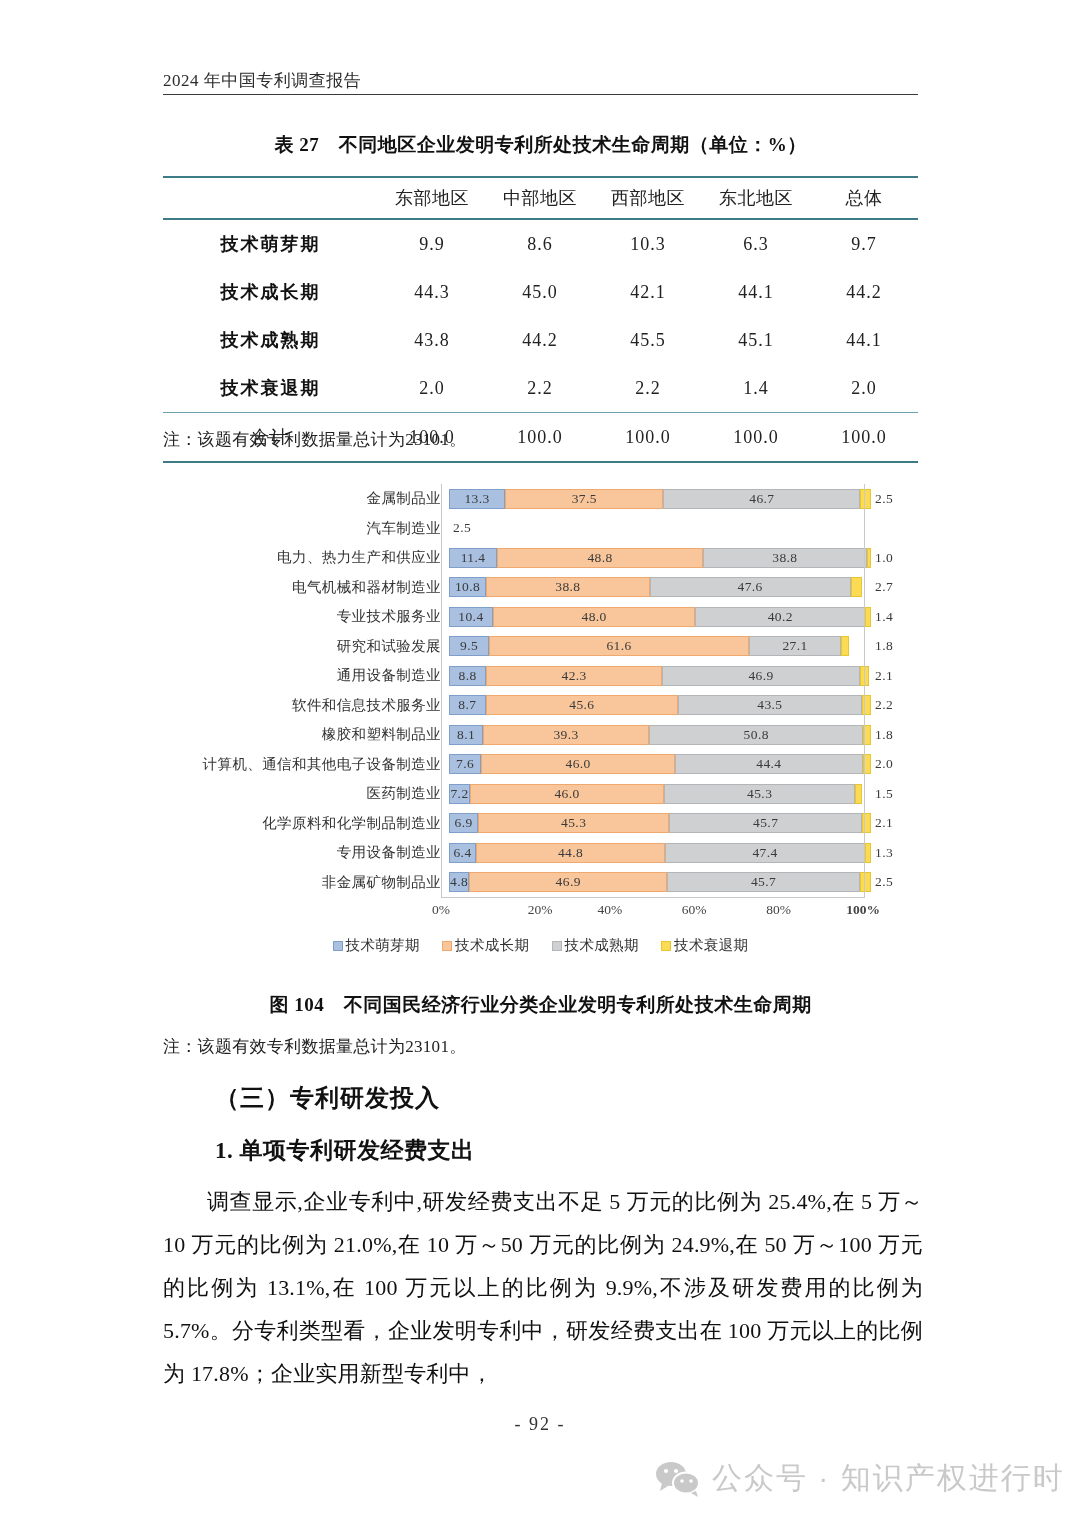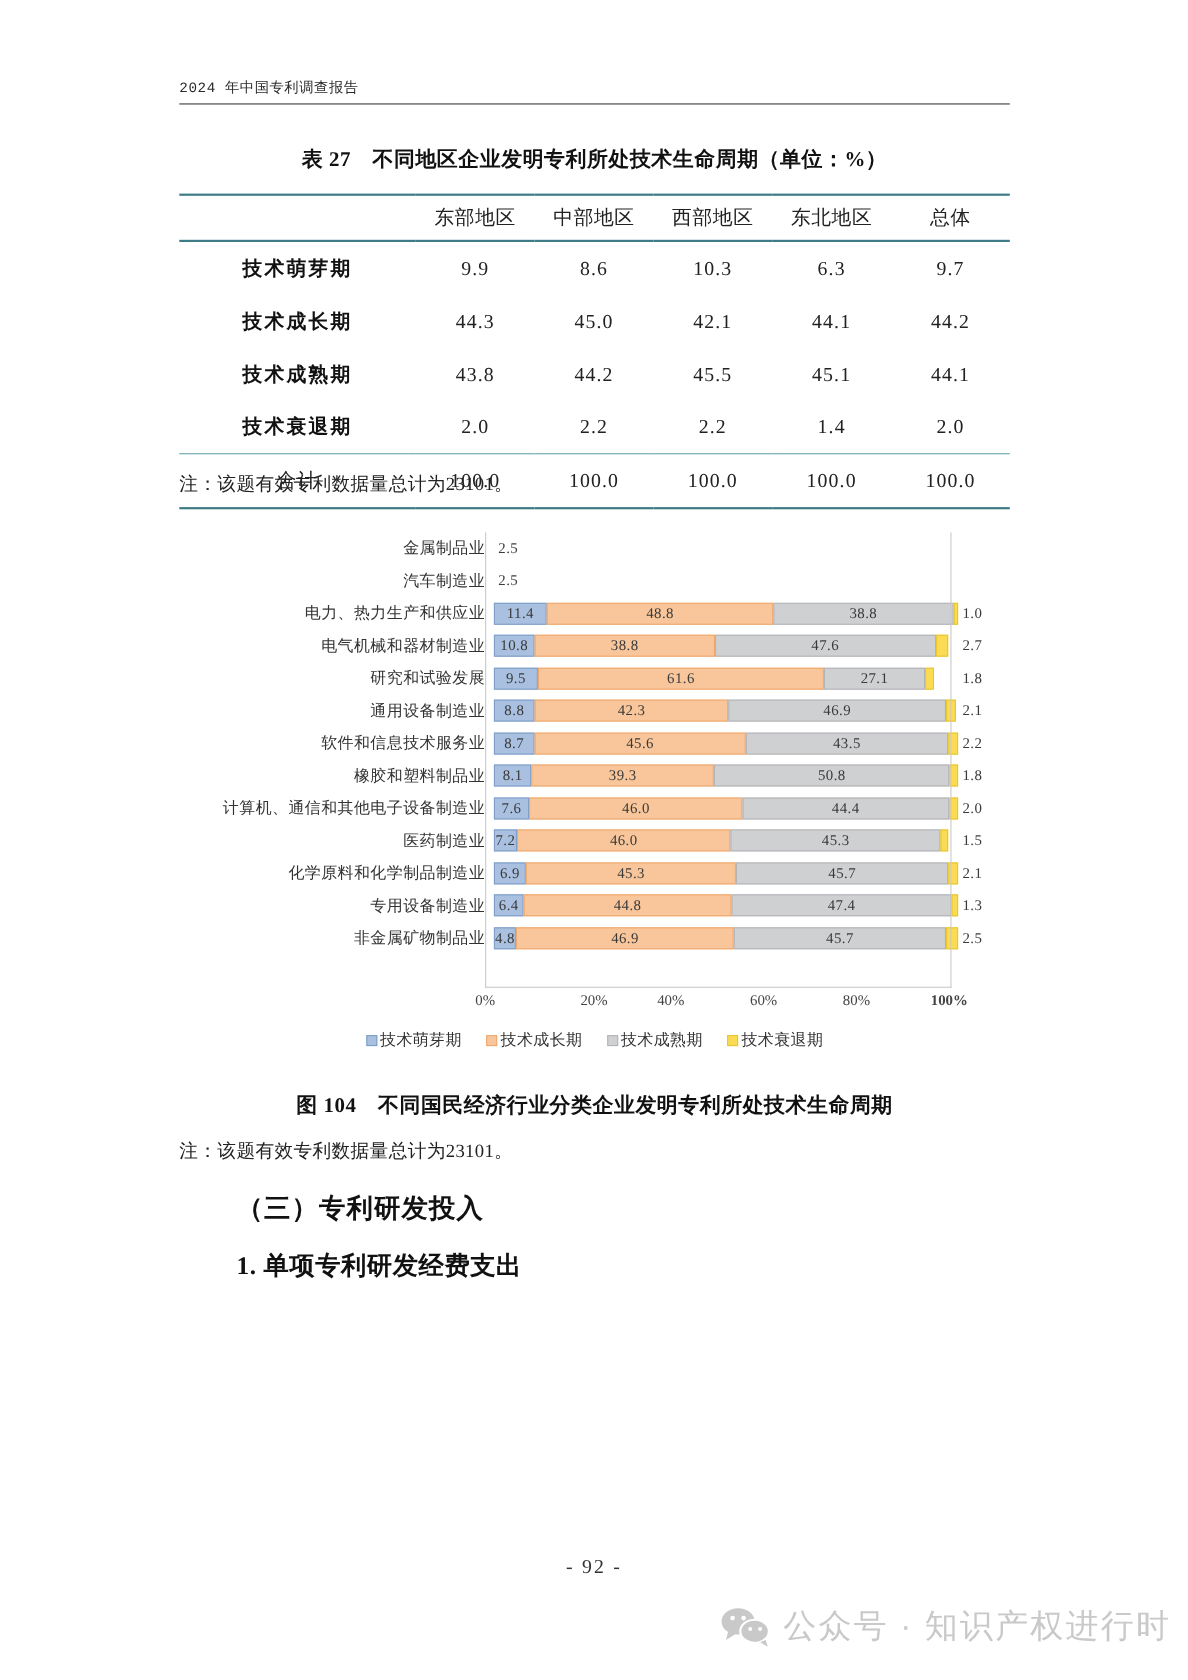--- a/index.html
+++ b/index.html
@@ -20,26 +20,25 @@
   }
 
   
   .header {
     position: absolute;
     left: 163px;
     top: 70px;
     width: 755px;
   }
   .header-title {
-    font-size: 13px;
+    font-size: 17px;
     color: #2b2b2b;
     letter-spacing: 0.5px;
     line-height: 22px;
     white-space: nowrap;
-    font-family: Liberation Mono, monospace;
   }
   .header-rule {
     margin-top: 2px;
     border-bottom: 1.6px solid #3a3a3a;
     width: 755px;
   }
 
   
   .table-caption {
     position: absolute;
@@ -374,20 +373,26 @@
       </tbody>
     </table>
   </div>
 
   <div class="tbl-note">注：该题有效专利数据量总计为23101。</div>
 
   <div class="chart">
     <div class="chart-rows" id="chart-rows">
         <div class="crow">
           <div class="crow-label">金属制品业</div>
+          <div class="crow-bar">
+            <div class="seg s1" style="width: 56.126px;">13.3</div>
+            <div class="seg s2" style="width: 158.25px;">37.5</div>
+            <div class="seg s3" style="width: 197.074px;">46.7</div>
+            <div class="seg s4" style="width: 10.55px;"></div>
+          </div>
           <div class="crow-out">2.5</div>
         </div>
         <div class="crow">
           <div class="crow-label">汽车制造业</div>
           <div class="crow-out">2.5</div>
         </div>
         <div class="crow">
           <div class="crow-label">电力、热力生产和供应业</div>
           <div class="crow-bar">
             <div class="seg s1" style="width: 48.108px;">11.4</div>
@@ -399,20 +404,30 @@
         </div>
         <div class="crow">
           <div class="crow-label">电气机械和器材制造业</div>
           <div class="crow-bar">
             <div class="seg s1" style="width: 37px;">10.8</div>
             <div class="seg s2" style="width: 163.736px;">38.8</div>
             <div class="seg s3" style="width: 200.872px;">47.6</div>
             <div class="seg s4" style="width: 11.394px;"></div>
           </div>
           <div class="crow-out">2.7</div>
+        </div>
+        <div class="crow">
+          <div class="crow-label">专业技术服务业</div>
+          <div class="crow-bar">
+            <div class="seg s1" style="width: 43.888px;">10.4</div>
+            <div class="seg s2" style="width: 202.56px;">48.0</div>
+            <div class="seg s3" style="width: 169.644px;">40.2</div>
+            <div class="seg s4" style="width: 5.908px;"></div>
+          </div>
+          <div class="crow-out">1.4</div>
         </div>
         <div class="crow">
           <div class="crow-label">研究和试验发展</div>
           <div class="crow-bar">
             <div class="seg s1" style="width: 40.09px;">9.5</div>
             <div class="seg s2" style="width: 259.952px;">61.6</div>
             <div class="seg s3" style="width: 92px;">27.1</div>
             <div class="seg s4" style="width: 7.596px;"></div>
           </div>
           <div class="crow-out">1.8</div>
@@ -526,20 +541,23 @@
         </div>
       </div>
   </div>
 
   <div class="fig-caption">图 104　不同国民经济行业分类企业发明专利所处技术生命周期</div>
   <div class="fig-note">注：该题有效专利数据量总计为23101。</div>
 
   <div class="h-sec">（三）专利研发投入</div>
   <div class="h-sub">1. 单项专利研发经费支出</div>
 
+  <div class="body-text">
+    <p>调查显示,企业专利中,研发经费支出不足 5 万元的比例为 25.4%,在 5 万～10 万元的比例为 21.0%,在 10 万～50 万元的比例为 24.9%,在 50 万～100 万元的比例为 13.1%,在 100 万元以上的比例为 9.9%,不涉及研发费用的比例为 5.7%。分专利类型看，企业发明专利中，研发经费支出在 100 万元以上的比例为 17.8%；企业实用新型专利中，</p>
+  </div>
 
   <div class="folio">- 92 -</div>
   <div class="watermark">
     <svg class="wm-icon" width="46" height="36" viewBox="0 0 46 36">
       <ellipse cx="16" cy="13" rx="15" ry="12" fill="#c9c9c9"></ellipse>
       <path d="M7 22 L5 30 L13 25 Z" fill="#c9c9c9"></path>
       <circle cx="11" cy="10" r="2.1" fill="#ffffff"></circle>
       <circle cx="21" cy="10" r="2.1" fill="#ffffff"></circle>
       <ellipse cx="31" cy="22" rx="13" ry="10.5" fill="#c9c9c9" stroke="#ffffff" stroke-width="2"></ellipse>
       <path d="M41 30 L43 36 L36 32 Z" fill="#c9c9c9"></path>

